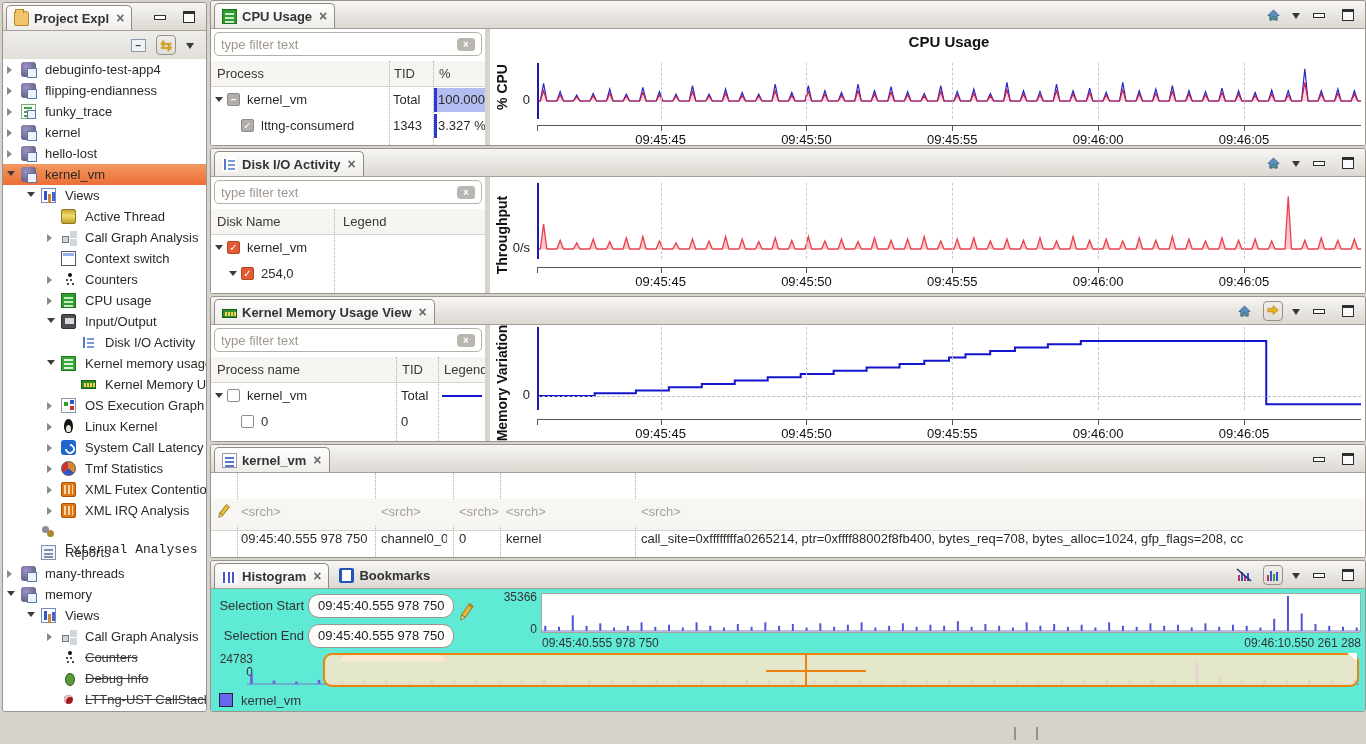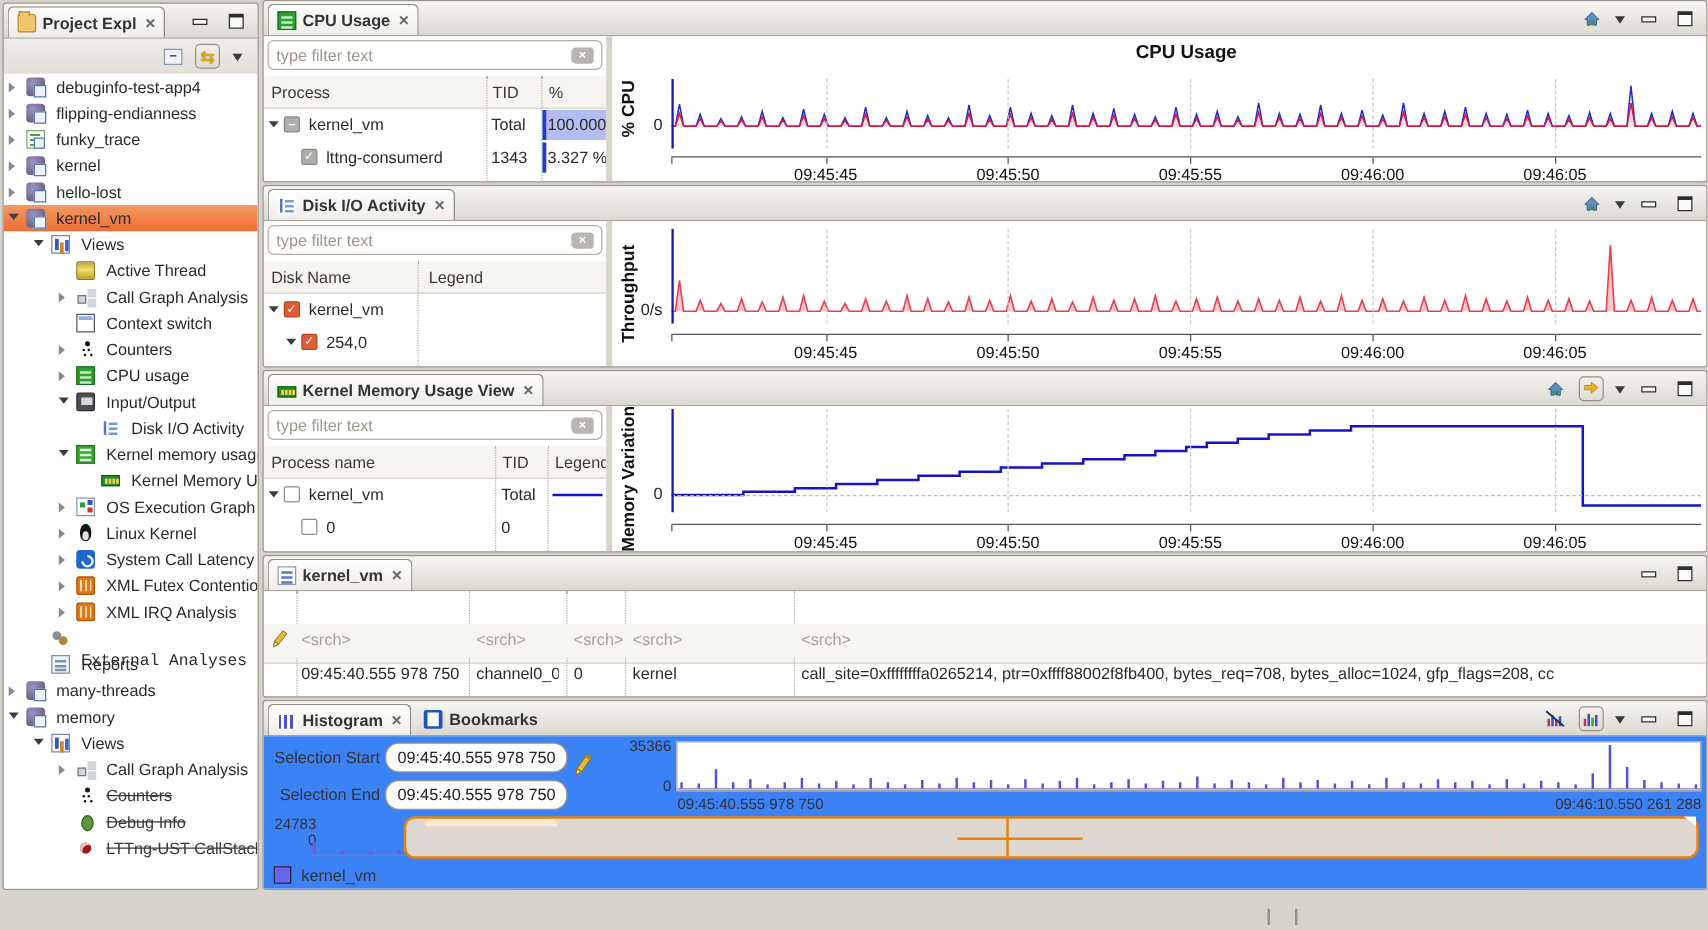--- a/index.html
+++ b/index.html
@@ -234,20 +234,25 @@
           <span class="ic ic-linux" style="position: absolute; left: 58px; top: 3px;"></span>
           <span class="lbl" style="position: absolute; left: 77px; top: 3px; white-space: nowrap;">Linux Kernel</span>
         </div>
         <div class="titem">
           <span class="arrow-c tarrow" style="left: 44px;"></span>
           <span class="ic ic-syscall" style="position: absolute; left: 58px; top: 3px;"></span>
           <span class="lbl" style="position: absolute; left: 77px; top: 3px; white-space: nowrap;">System Call Latency</span>
         </div>
         <div class="titem">
           <span class="arrow-c tarrow" style="left: 44px;"></span>
+          <span class="ic ic-stats" style="position: absolute; left: 58px; top: 3px;"></span>
+          <span class="lbl" style="position: absolute; left: 77px; top: 3px; white-space: nowrap;">Tmf Statistics</span>
+        </div>
+        <div class="titem">
+          <span class="arrow-c tarrow" style="left: 44px;"></span>
           <span class="ic ic-xml" style="position: absolute; left: 58px; top: 3px;"></span>
           <span class="lbl" style="position: absolute; left: 77px; top: 3px; white-space: nowrap;">XML Futex Contention</span>
         </div>
         <div class="titem">
           <span class="arrow-c tarrow" style="left: 44px;"></span>
           <span class="ic ic-xml" style="position: absolute; left: 58px; top: 3px;"></span>
           <span class="lbl" style="position: absolute; left: 77px; top: 3px; white-space: nowrap;">XML IRQ Analysis</span>
         </div>
         <div class="titem">
           <span class="ic ic-external" style="position: absolute; left: 38px; top: 3px;"></span>
@@ -650,21 +655,21 @@
           </span>
         <span class="chev"></span>
         <span class="tbtn">
             <span class="wmin"></span>
           </span>
         <span class="tbtn">
             <span class="wmax"></span>
           </span>
       </div>
     </div>
-    <div class="vbody" style="background:#3b82f6">
+    <div class="vbody" style="background:#5eead4">
       <span class="hlabel" style="left:4px;top:9px;width:89px;text-align:right;font-size:13px">Selection Start</span>
       <div class="hinput" style="left:97px;top:5px;width:146px">09:45:40.555 978 750</div>
       <span class="hlabel" style="left:4px;top:39px;width:89px;text-align:right;font-size:13px">Selection End</span>
       <div class="hinput" style="left:97px;top:35px;width:146px">09:45:40.555 978 750</div>
       <div class="hinput" style="left:128px;top:65px;width:108px;height:7px;border-radius:10px 10px 0 0;border-bottom:none"></div>
       <span style="position:absolute;left:247px;top:10px">
           <svg width="17" height="26" viewBox="0 0 17 26">
             <g transform="rotate(35 8 13)">
               <rect x="6" y="4" width="4.5" height="14" fill="#e5b93c" stroke="#8a6a0a" stroke-width="0.8"></rect>
               <path d="M6 18 L8.2 22.5 L10.5 18 Z" fill="#f0e0b0" stroke="#8a6a0a" stroke-width="0.8"></path>

